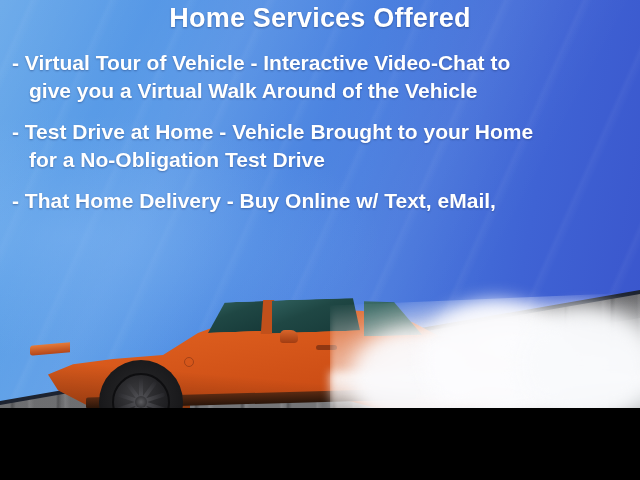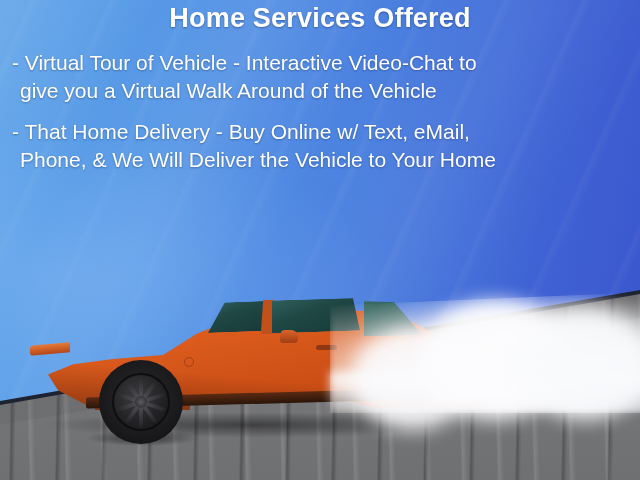--- a/index.html
+++ b/index.html
@@ -4,21 +4,21 @@
 <style>
   * { box-sizing: border-box; margin: 0; padding: 0; }
   html, body {
     width: 640px; height: 480px;
     background: #000;
     font-family: "Liberation Sans", sans-serif;
     overflow: hidden;
   }
   #stage {
     position: relative;
-    width: 640px; height: 480px;
+    width: 640px; height: 408px;
     overflow: hidden;
   }
 
   
   .sky {
     position: absolute; inset: 0;
     background:
       linear-gradient(118deg,
         rgba(255,255,255,0.10) 0%,
         rgba(255,255,255,0.00) 18%,
@@ -225,26 +225,26 @@
     font-size: 27px; font-weight: bold; color: #ffffff;
     letter-spacing: .2px;
     text-shadow: 0 1px 2px rgba(20,40,90,0.45);
     white-space: nowrap;
   }
   .bullets {
     position: absolute; left: 0; top: 49px; width: 640px;
   }
   .bullet { margin-bottom: 13px; }
   .bline {
-    font-size: 21px; font-weight: normal; color: #ffffff;
+    font-size: 21px; font-weight: bold; color: #ffffff;
     line-height: 28px; white-space: nowrap;
     text-shadow: 0 1px 2px rgba(20,40,90,0.40);
   }
   .bline.l1 { padding-left: 12px; }
-  .bline.l2 { padding-left: 20px; }
+  .bline.l2 { padding-left: 29px; }
   .tagline {
     position: absolute; left: 0; top: 448px; width: 640px;
     text-align: center;
     font-size: 21px; font-weight: bold; color: #ffffff;
     white-space: nowrap;
     text-shadow: 0 1px 3px rgba(0,0,0,0.75);
   }
 </style>
 </head>
 <body>
@@ -305,18 +305,21 @@
   </div>
 
   <div class="headline">Home Services Offered</div>
 
   <div class="bullets">
     <div class="bullet">
       <div class="bline l1">- Virtual Tour of Vehicle - Interactive Video-Chat to</div>
       <div class="bline l2">give you a Virtual Walk Around of the Vehicle</div>
     </div>
     <div class="bullet">
+      <div class="bline l1">- Test Drive at Home - Vehicle Brought to your Home</div>
+      <div class="bline l2">for a No-Obligation Test Drive</div>
+    </div>
+    <div class="bullet">
       <div class="bline l1">- That Home Delivery - Buy Online w/ Text, eMail,</div>
-      <div class="bline l2">Phone, &amp; We Will Deliver the Vehicle to Your Home</div>
     </div>
   </div>
 
 </div>
 
 </body></html>

